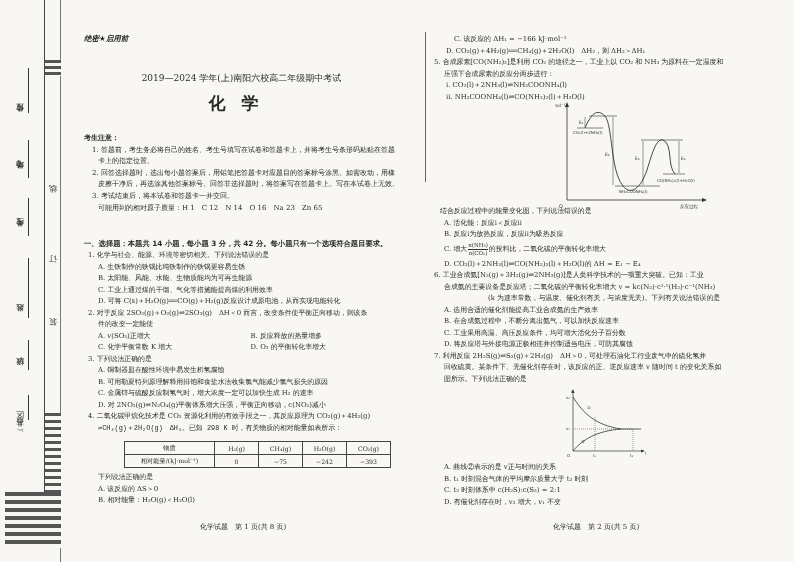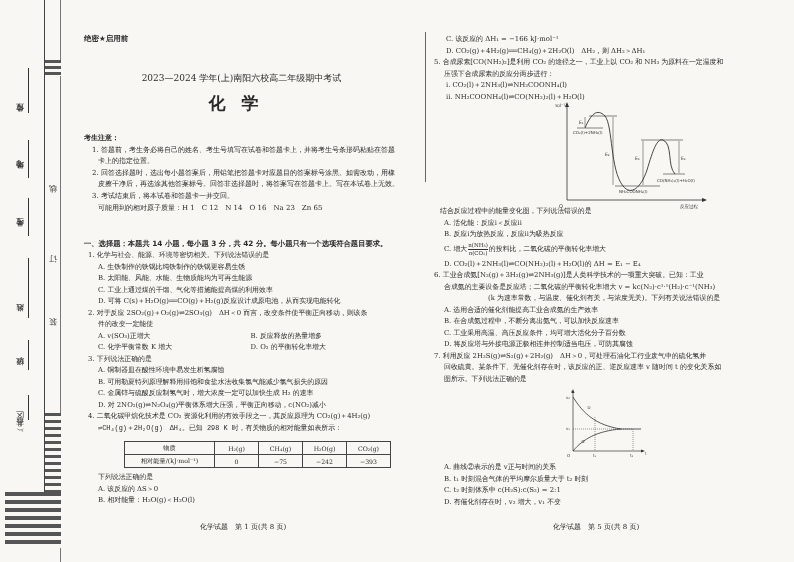--- a/index.html
+++ b/index.html
@@ -18,21 +18,21 @@
     background: repeating-linear-gradient(to bottom, #555 0 3px, #f8f7f3 3px 7px); }
   .stripes-bot { position: absolute; left: 5px; top: 492px; width: 56px; height: 56px;
     background: repeating-linear-gradient(to bottom, #555 0 4px, #f8f7f3 4px 8px); }
   .vfield { position: absolute; left: 16px; width: 14px; font-size: 8px; color: #333;
     writing-mode: vertical-rl; transform: rotate(180deg); white-space: nowrap; }
   .vline { position: absolute; left: 28px; width: 1px; background: #333; }
   .vmark { position: absolute; left: 49px; font-size: 8px; color: #333;
     writing-mode: vertical-rl; transform: rotate(180deg); }
   .divider { position: absolute; left: 425px; top: 32px; width: 1px; height: 150px; background: #666; }
 
-  .secret { position: absolute; left: 84px; top: 34px; font-size: 7.5px; font-weight: bold; font-family: "DejaVu Sans", sans-serif; }
+  .secret { position: absolute; left: 84px; top: 34px; font-size: 7.5px; font-weight: bold; font-family: "DejaVu Sans", sans-serif; font-style: italic; }
   .exam-title { position: absolute; left: 84px; top: 72px; width: 315px; text-align: center; font-size: 9px; }
   .subject { position: absolute; left: 84px; top: 92px; width: 315px; text-align: center; font-size: 17px; letter-spacing: 16px; font-weight: bold; font-family: "DejaVu Sans", sans-serif; }
 
   .notice { position: absolute; left: 84px; top: 133px; width: 315px; font-size: 7px; line-height: 11.6px; }
   .notice .head { font-weight: bold; font-family: "DejaVu Sans", sans-serif; }
   .notice .item { padding-left: 12px; text-indent: -6px; }
 
   .section { position: absolute; left: 84px; top: 239px; width: 320px; font-size: 7.3px; font-weight: bold; font-family: "DejaVu Sans", sans-serif; }
 
   .qblock { position: absolute; font-size: 6.9px; line-height: 11.5px; }
@@ -73,21 +73,21 @@
     <div class="vfield" style="top:372px;">班级</div>
     <div class="vline" style="top:395px;height:25px;"></div>
     <div class="vfield" style="top:425px;">县（市、区）</div>
 
     <div class="vmark" style="top:200px;">线</div>
     <div class="vmark" style="top:270px;">订</div>
     <div class="vmark" style="top:333px;">装</div>
   </div>
 
   <div class="secret">绝密★启用前</div>
-  <div class="exam-title">2023—2024 学年(上)南阳六校高二年级期中考试</div>
+  <div class="exam-title">2019—2024 学年(上)南阳六校高二年级期中考试</div>
   <div class="subject">化学</div>
 
   <div class="notice">
     <div class="head">考生注意：</div>
     <div class="item" style="padding-left:14px;">
       <span>1.</span>
       <span>答题前，考生务必将自己的姓名、考生号填写在试卷和答题卡上，并将考生号条形码粘贴在答题卡上的指定位置。</span>
     </div>
     <div class="item" style="padding-left:14px;">
       <span>2.</span>
@@ -153,21 +153,21 @@
     <div>下列说法正确的是</div>
     <div>A. 该反应的 ΔS＞0</div>
     <div>B. 相对能量：H₂O(g)＜H₂O(l)</div>
   </div>
 
   <div class="footer" style="left:200px;top:522px;">化学试题　第 1 页(共 8 页)</div>
 
   <div class="divider"></div>
 
   <div class="qblock" style="left:440px;top:34px;width:350px;">
-    <div style="padding-left:6px;">C. 该反应的 ΔH₁ = −166 kJ·mol⁻¹</div>
+    <div style="padding-left:6px;margin-left:8px;">C. 该反应的 ΔH₁ = −166 kJ·mol⁻¹</div>
     <div style="padding-left:6px;">D. CO₂(g)＋4H₂(g)══CH₄(g)＋2H₂O(l)　ΔH₂，则 ΔH₂＞ΔH₁</div>
     <div class="q" style="margin-left:-6px;">5. 合成尿素[CO(NH₂)₂]是利用 CO₂ 的途径之一，工业上以 CO₂ 和 NH₃ 为原料在一定温度和</div>
     <div class="cont-line" style="padding-left:4px;">压强下合成尿素的反应分两步进行：</div>
     <div class="opt" style="padding-left:6px;">ⅰ. CO₂(l)＋2NH₃(l)⇌NH₂COONH₄(l)</div>
     <div class="opt" style="padding-left:6px;">ⅱ. NH₂COONH₄(l)⇌CO(NH₂)₂(l)＋H₂O(l)</div>
   </div>
 
   <svg style="position:absolute;left:555px;top:100px;" width="160" height="110" viewBox="0 0 160 110">
     <line x1="12" y1="100" x2="150" y2="100" stroke="#333" stroke-width="0.8"></line>
     <line x1="12" y1="100" x2="12" y2="4" stroke="#333" stroke-width="0.8"></line>
@@ -241,14 +241,14 @@
     <text x="16" y="56" font-size="4.5" fill="#333">②</text>
   </svg>
 
   <div class="qblock" style="left:444px;top:462px;width:340px;">
     <div>A. 曲线②表示的是 v正与时间的关系</div>
     <div>B. t₁ 时刻混合气体的平均摩尔质量大于 t₂ 时刻</div>
     <div>C. t₂ 时刻体系中 c(H₂S):c(S₂) = 2:1</div>
     <div>D. 有催化剂存在时，v₂ 增大，v₁ 不变</div>
   </div>
 
-  <div class="footer" style="left:553px;top:522px;">化学试题　第 5 页(共 8 页)</div>
+  <div class="footer" style="left:553px;top:522px;">化学试题　第 2 页(共 5 页)</div>
 </div>
 
 </body></html>

